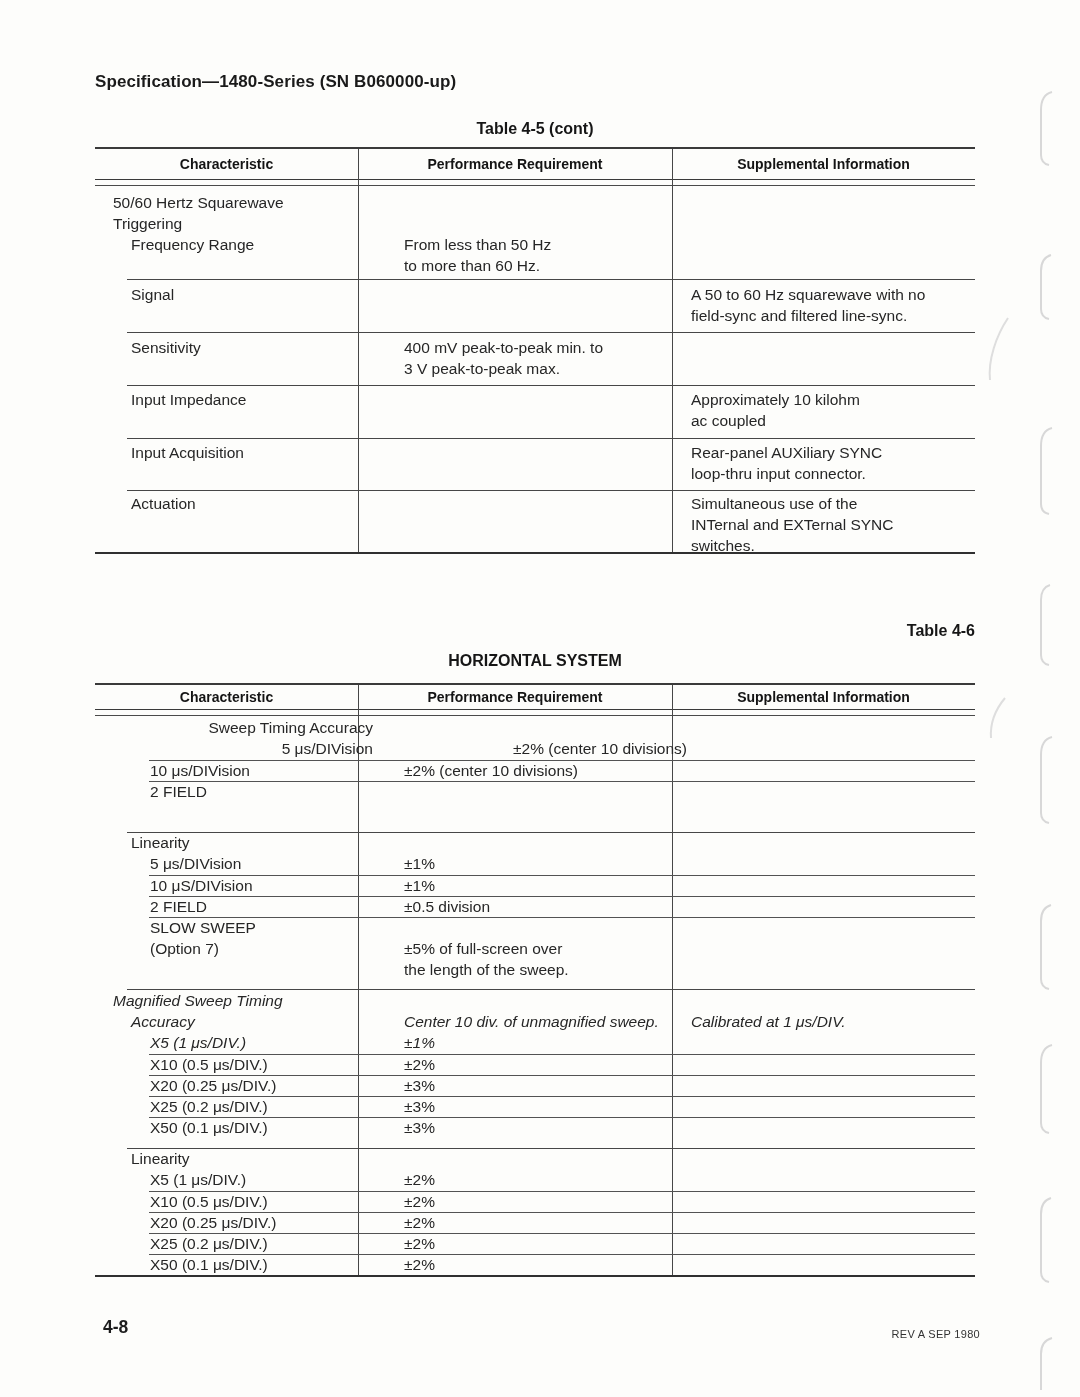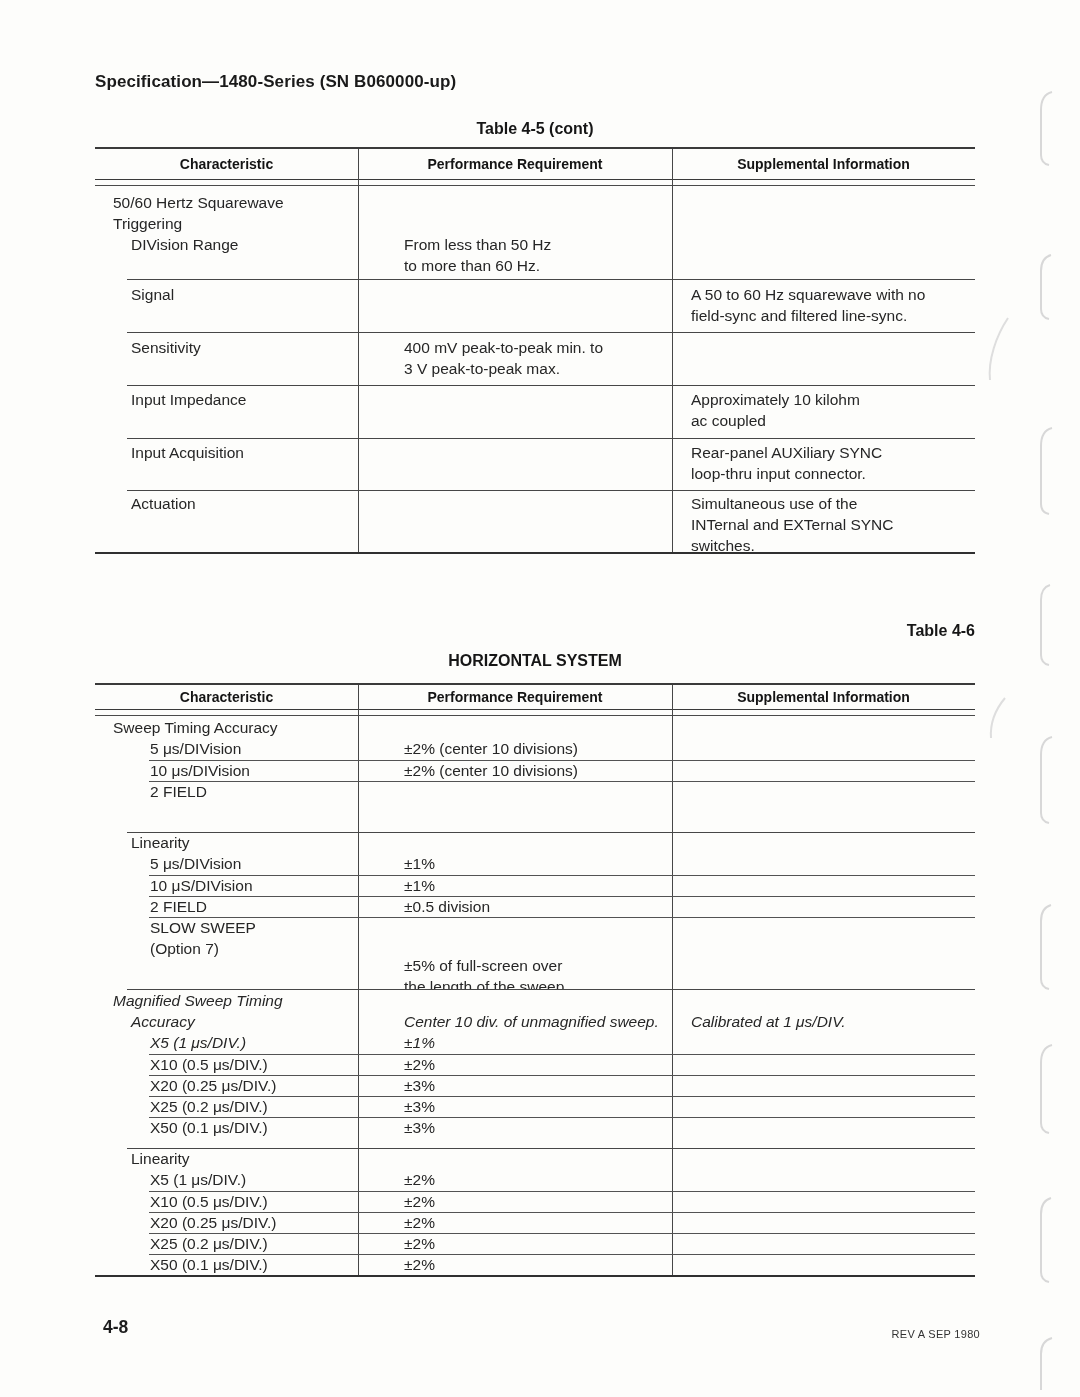--- a/index.html
+++ b/index.html
@@ -48,21 +48,21 @@
     </div>
     <div class="dline" style="top:36px;"></div>
     <div class="vline" style="left:263px;"></div>
     <div class="vline" style="left:577px;"></div>
     <div class="tbody" style="top:36px;" id="t45-body">
         <div class="band" style="height: 94px;">
           <div class="band-grid" style="padding-top: 7px;">
             <div class="cell c0">
               <div class="ln i0">50/60 Hertz Squarewave</div>
               <div class="ln i0">Triggering</div>
-              <div class="ln i1">DIVision Range</div>
+              <div class="ln i1">Frequency Range</div>
             </div>
             <div class="cell c1" style="padding-top: 42px;">
               <div class="ln i0">From less than 50 Hz</div>
               <div class="ln i0">to more than 60 Hz.</div>
             </div>
             <div class="cell c2"></div>
           </div>
         </div>
         <div class="band" style="height: 53px;">
           <div class="sep group"></div>
@@ -139,21 +139,21 @@
   <div class="spec-table" style="top:683px;height:592px;">
     <div class="thead" style="height:24px;">
       <div>Characteristic</div>
       <div>Performance Requirement</div>
       <div>Supplemental Information</div>
     </div>
     <div class="dline" style="top:30px;"></div>
     <div class="vline" style="left:263px;"></div>
     <div class="vline" style="left:577px;"></div>
     <div class="tbody" style="top:29px;" id="t46-body">
-        <div class="band" style="height: 46px;">
+        <div class="band" style="height: 46px; text-align: right;">
           <div class="band-grid" style="padding-top: 3px;">
             <div class="cell c0">
               <div class="ln i0">Sweep Timing Accuracy</div>
               <div class="ln i2">5 μs/DIVision</div>
             </div>
             <div class="cell c1" style="padding-top: 21px;">
               <div class="ln i0">±2% (center 10 divisions)</div>
             </div>
             <div class="cell c2"></div>
           </div>
@@ -216,21 +216,21 @@
             <div class="cell c2"></div>
           </div>
         </div>
         <div class="band" style="height: 72px;">
           <div class="sep indent"></div>
           <div class="band-grid" style="padding-top: 0px;">
             <div class="cell c0">
               <div class="ln i2">SLOW SWEEP</div>
               <div class="ln i2">(Option 7)</div>
             </div>
-            <div class="cell c1" style="padding-top: 38px;">
+            <div class="cell c1" style="padding-top: 21px;">
               <div class="ln i0">±5% of full-screen over</div>
               <div class="ln i0">the length of the sweep.</div>
             </div>
             <div class="cell c2"></div>
           </div>
         </div>
         <div class="band" style="height: 65px;">
           <div class="sep group"></div>
           <div class="band-grid" style="padding-top: 1px; font-style: italic;">
             <div class="cell c0">

